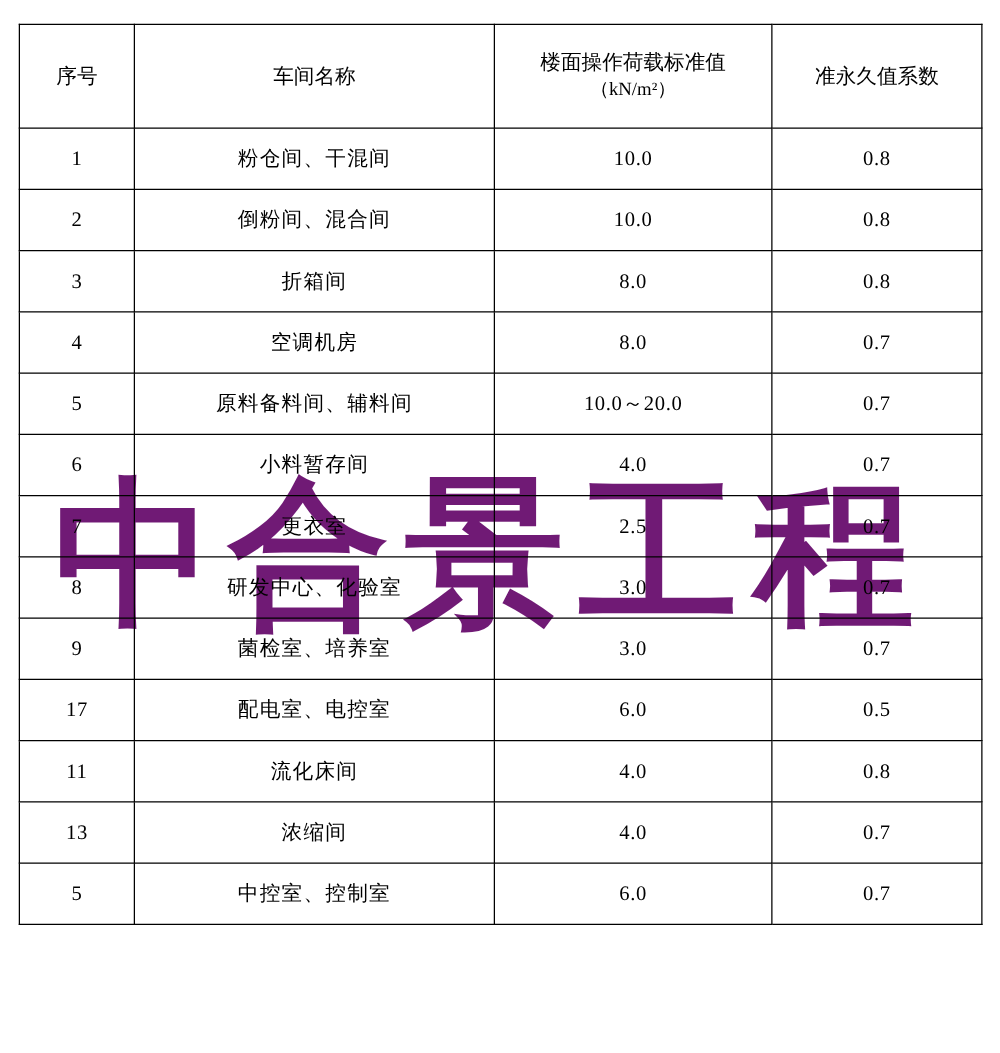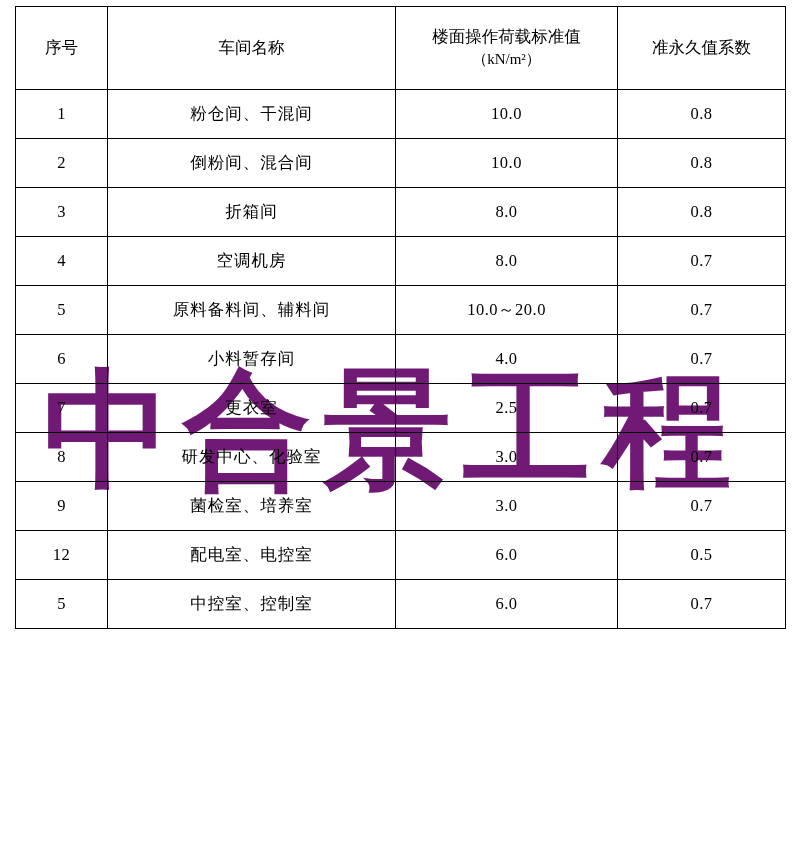--- a/index.html
+++ b/index.html
@@ -37,21 +37,21 @@
     color: #701a75;
     z-index: 0;
     user-select: none;
     white-space: nowrap;
   }
   table.load-table {
     position: relative;
     z-index: 1;
     border-collapse: collapse;
     width: 770px;
-    margin: 6px 15px 0 15px;
+    margin: 19px 15px 0 15px;
     background: transparent;
     table-layout: fixed;
     padding-left: 24px;
   }
   table.load-table td,
   table.load-table th {
     border: 1px solid #000000;
     text-align: center;
     vertical-align: middle;
     font-size: 16.5px;
@@ -159,24 +159,36 @@
         <td class="num">3.0</td>
         <td class="num">0.7</td>
       </tr>
       <tr>
         <td class="num">9</td>
         <td class="name-cell">菌检室、培养室</td>
         <td class="num">3.0</td>
         <td class="num">0.7</td>
       </tr>
       <tr>
-        <td class="num">12</td>
+        <td class="num">17</td>
         <td class="name-cell">配电室、电控室</td>
         <td class="num">6.0</td>
         <td class="num">0.5</td>
+      </tr>
+      <tr>
+        <td class="num">11</td>
+        <td class="name-cell">流化床间</td>
+        <td class="num">4.0</td>
+        <td class="num">0.8</td>
+      </tr>
+      <tr>
+        <td class="num">13</td>
+        <td class="name-cell">浓缩间</td>
+        <td class="num">4.0</td>
+        <td class="num">0.7</td>
       </tr>
       <tr>
         <td class="num">5</td>
         <td class="name-cell">中控室、控制室</td>
         <td class="num">6.0</td>
         <td class="num">0.7</td>
       </tr>
     </tbody>
   </table>
 

